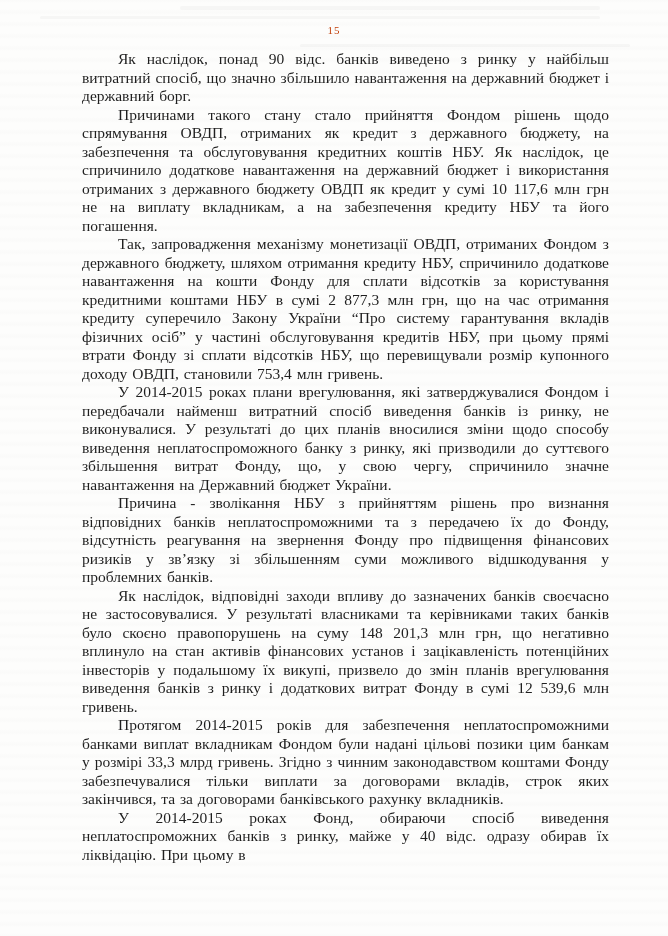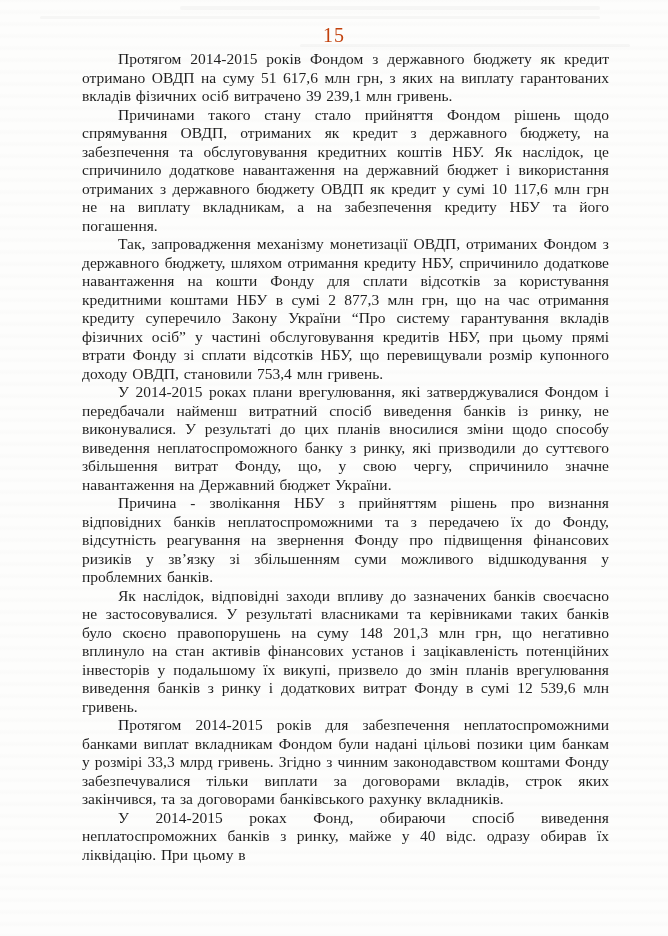--- a/index.html
+++ b/index.html
@@ -39,21 +39,21 @@
   .streak-1 { left: 180px; top: 6px;  width: 420px; height: 4px; }
   .streak-2 { left: 40px;  top: 16px; width: 560px; height: 3px; }
   .streak-3 { left: 300px; top: 44px; width: 330px; height: 3px; }
 
   .page-number {
     position: absolute;
     top: 24px;
     left: 0;
     width: 100%;
     text-align: center;
-    font-size: 20px;
+    font-size: 11px;
     letter-spacing: 1px;
     color: #c2410c;
   }
 
   .text-block {
     position: absolute;
     left: 82px;
     top: 50px;
     width: 527px;
   }
@@ -73,21 +73,21 @@
 <body>
 
 <div class="scan-noise"></div>
 <div class="scan-streak streak-1"></div>
 <div class="scan-streak streak-2"></div>
 <div class="scan-streak streak-3"></div>
 
 <div class="page-number">15</div>
 
 <div class="text-block">
-  <p>Протягом 2014-2015 років Фондом з державного бюджету як кредит отримано ОВДП на суму 51 617,6 млн грн, з яких на виплату гарантованих вкладів фізичних осіб витрачено 39 239,1 млн гривень.</p>
+  <p>Як наслідок, понад 90 відс. банків виведено з ринку у найбільш витратний спосіб, що значно збільшило навантаження на державний бюджет і державний борг.</p>
   <p>Причинами такого стану стало прийняття Фондом рішень щодо спрямування ОВДП, отриманих як кредит з державного бюджету, на забезпечення та обслуговування кредитних коштів НБУ. Як наслідок, це спричинило додаткове навантаження на державний бюджет і використання отриманих з державного бюджету ОВДП як кредит у сумі 10 117,6 млн грн не на виплату вкладникам, а на забезпечення кредиту НБУ та його погашення.</p>
   <p>Так, запровадження механізму монетизації ОВДП, отриманих Фондом з державного бюджету, шляхом отримання кредиту НБУ, спричинило додаткове навантаження на кошти Фонду для сплати відсотків за користування кредитними коштами НБУ в сумі 2 877,3 млн грн, що на час отримання кредиту суперечило Закону України “Про систему гарантування вкладів фізичних осіб” у частині обслуговування кредитів НБУ, при цьому прямі втрати Фонду зі сплати відсотків НБУ, що перевищували розмір купонного доходу ОВДП, становили 753,4 млн гривень.</p>
   <p>У 2014-2015 роках плани врегулювання, які затверджувалися Фондом і передбачали найменш витратний спосіб виведення банків із ринку, не виконувалися. У результаті до цих планів вносилися зміни щодо способу виведення неплатоспроможного банку з ринку, які призводили до суттєвого збільшення витрат Фонду, що, у свою чергу, спричинило значне навантаження на Державний бюджет України.</p>
   <p>Причина - зволікання НБУ з прийняттям рішень про визнання відповідних банків неплатоспроможними та з передачею їх до Фонду, відсутність реагування на звернення Фонду про підвищення фінансових ризиків у зв’язку зі збільшенням суми можливого відшкодування у проблемних банків.</p>
   <p>Як наслідок, відповідні заходи впливу до зазначених банків своєчасно не застосовувалися. У результаті власниками та керівниками таких банків було скоєно правопорушень на суму 148 201,3 млн грн, що негативно вплинуло на стан активів фінансових установ і зацікавленість потенційних інвесторів у подальшому їх викупі, призвело до змін планів врегулювання виведення банків з ринку і додаткових витрат Фонду в сумі 12 539,6 млн гривень.</p>
   <p>Протягом 2014-2015 років для забезпечення неплатоспроможними банками виплат вкладникам Фондом були надані цільові позики цим банкам у розмірі 33,3 млрд гривень. Згідно з чинним законодавством коштами Фонду забезпечувалися тільки виплати за договорами вкладів, строк яких закінчився, та за договорами банківського рахунку вкладників.</p>
   <p>У 2014-2015 роках Фонд, обираючи спосіб виведення неплатоспроможних банків з ринку, майже у 40 відс. одразу обирав їх ліквідацію. При цьому в</p>
 </div>
 
 </body></html>

